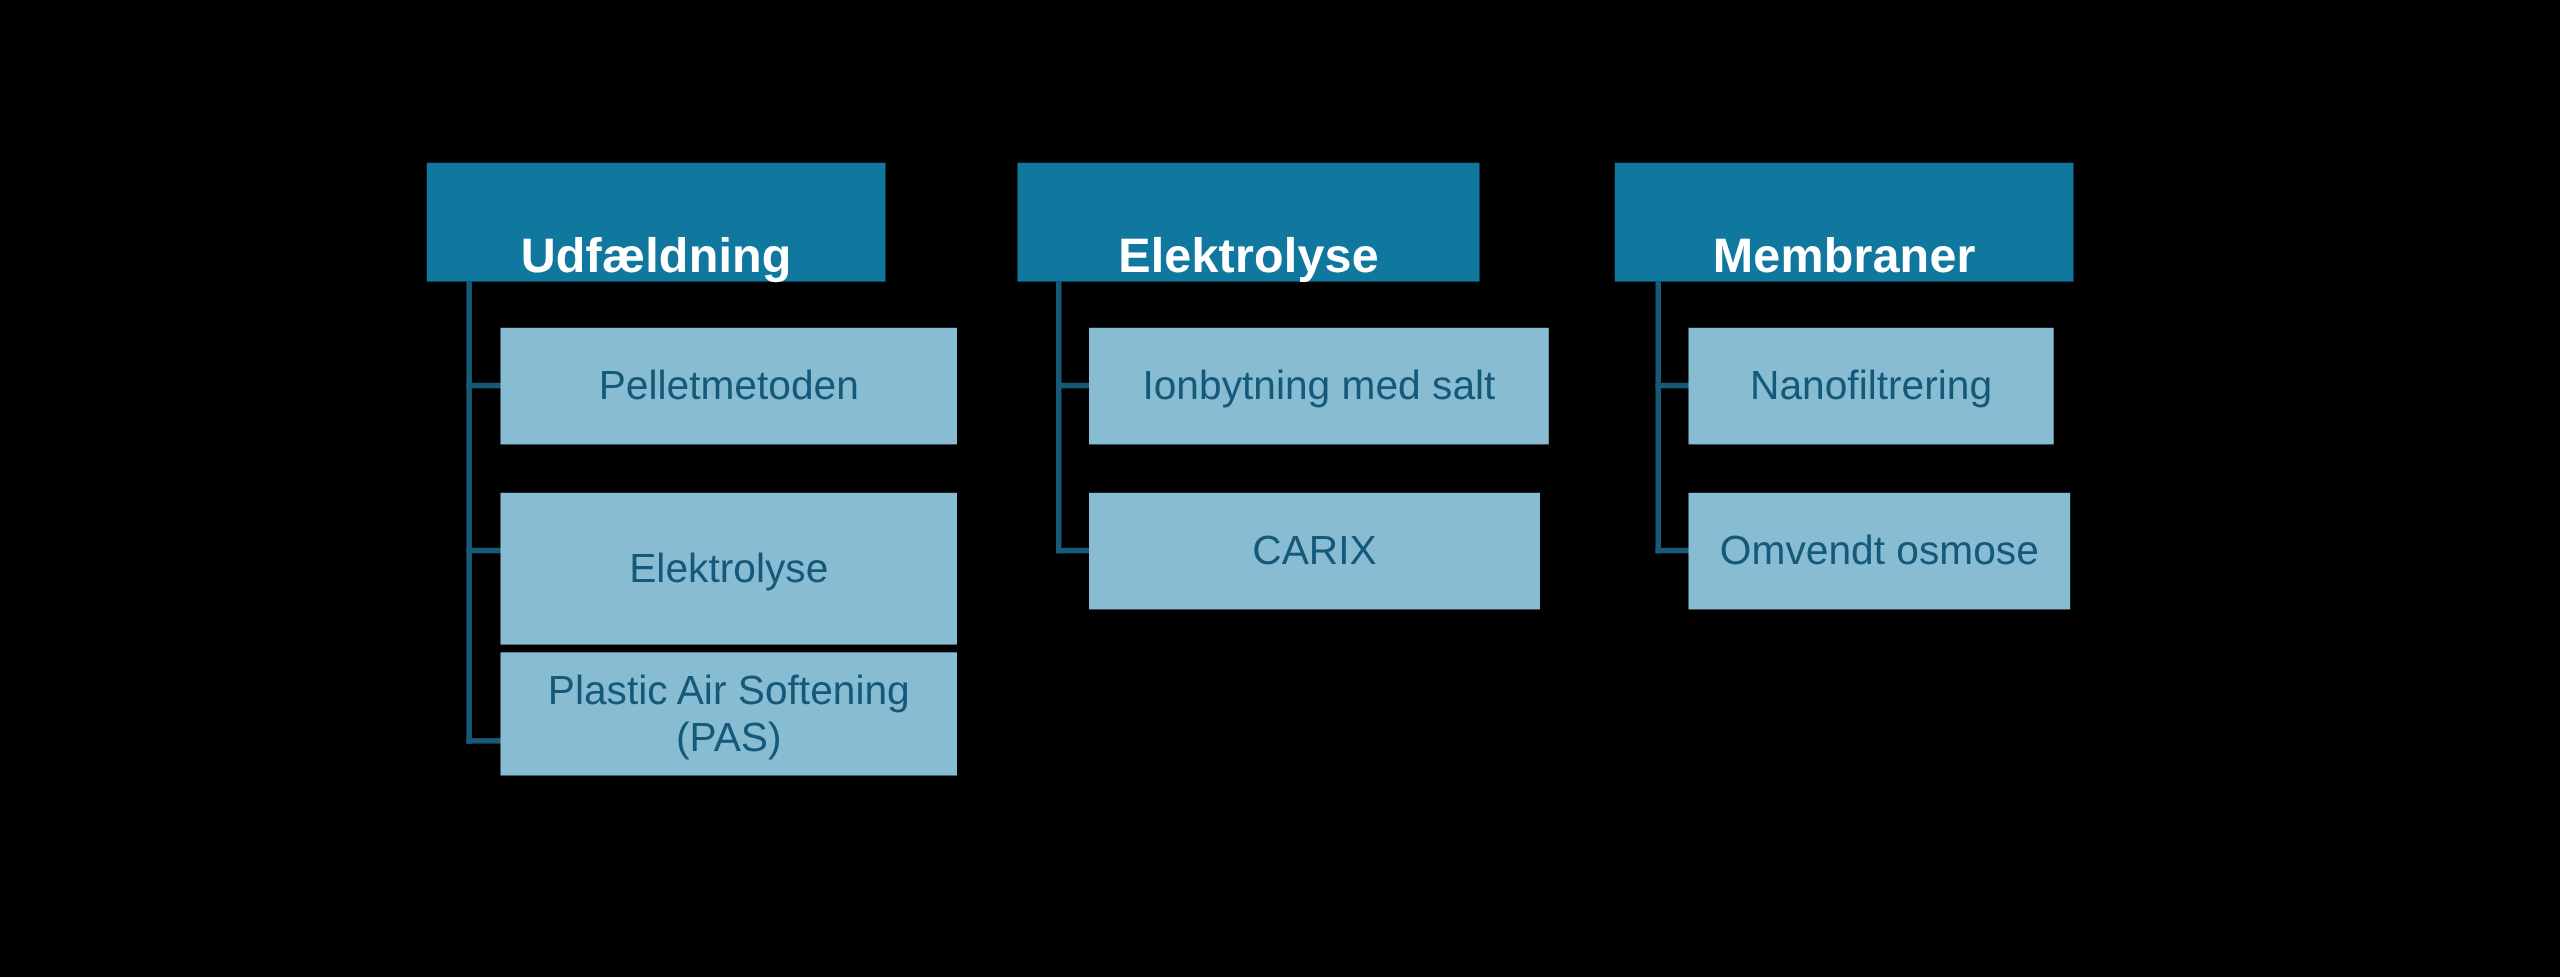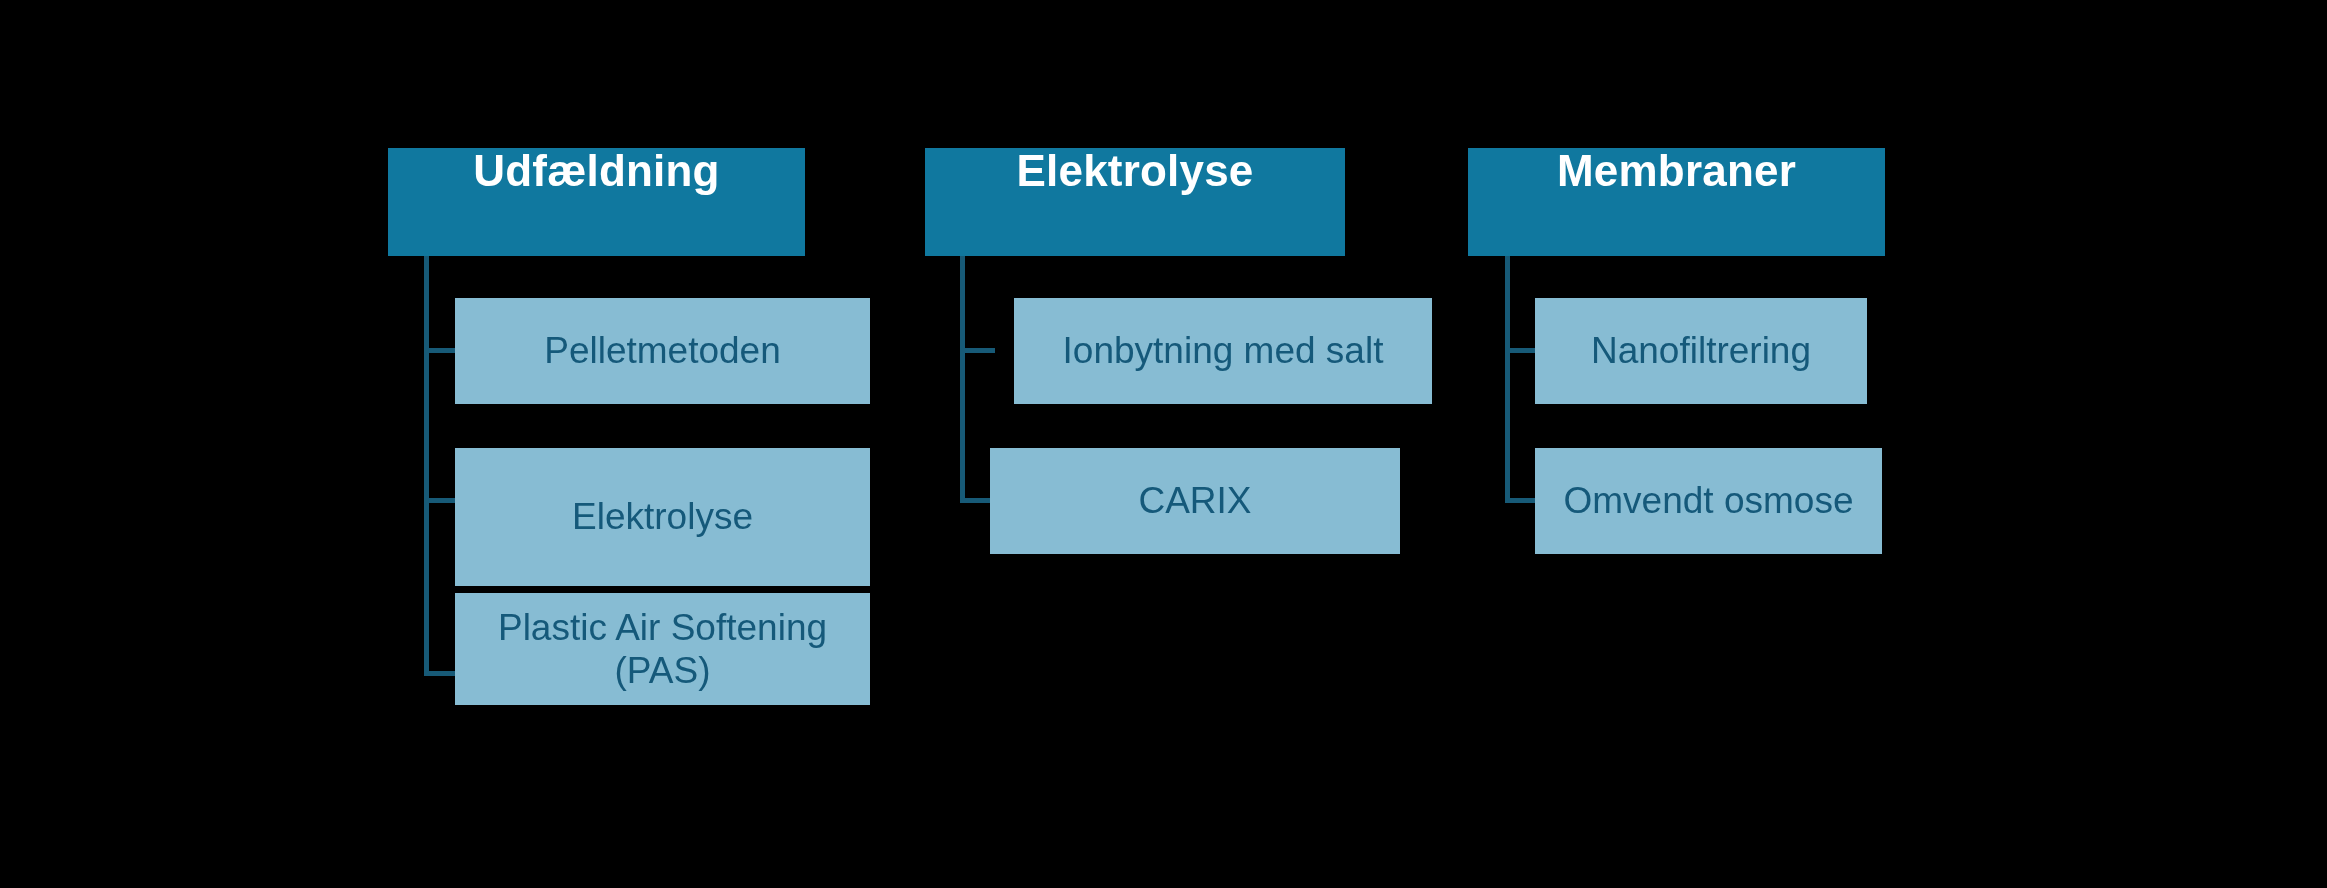--- a/index.html
+++ b/index.html
@@ -17,21 +17,21 @@
     width:2327px;height:888px;
   }
   .column{
     position:absolute;
     top:0;left:0;
   }
   .header-box{
     position:absolute;
     background:#10789F;
     display:flex;
-    align-items:flex-start;
+    align-items:flex-end;
     justify-content:center;
     box-sizing:border-box;
   }
   .header-label{
     color:#FFFFFF;
     font-weight:bold;
     font-size:44px;
     line-height:1.05;
     letter-spacing:0.2px;
     white-space:nowrap;
@@ -99,21 +99,21 @@
 
     <div class="connector-v" style="left:960px;top:256px;height:247px;"></div>
 
     <div class="connector-h" style="left:960px;top:348px;width:35px;"></div>
     <div class="connector-h" style="left:960px;top:498px;width:35px;"></div>
 
     <div class="header-box" style="left:925px;top:148px;width:420px;height:108px;">
       <span class="header-label">Elektrolyse</span>
     </div>
 
-    <div class="child-box" style="left:990px;top:298px;width:418px;height:106px;margin-left:24px;">
+    <div class="child-box" style="left:990px;top:298px;width:418px;height:106px;">
       <span class="child-label">Ionbytning med salt</span>
     </div>
 
     <div class="child-box" style="left:990px;top:448px;width:410px;height:106px;">
       <span class="child-label">CARIX</span>
     </div>
   </div>
 
   <div class="column">
 

